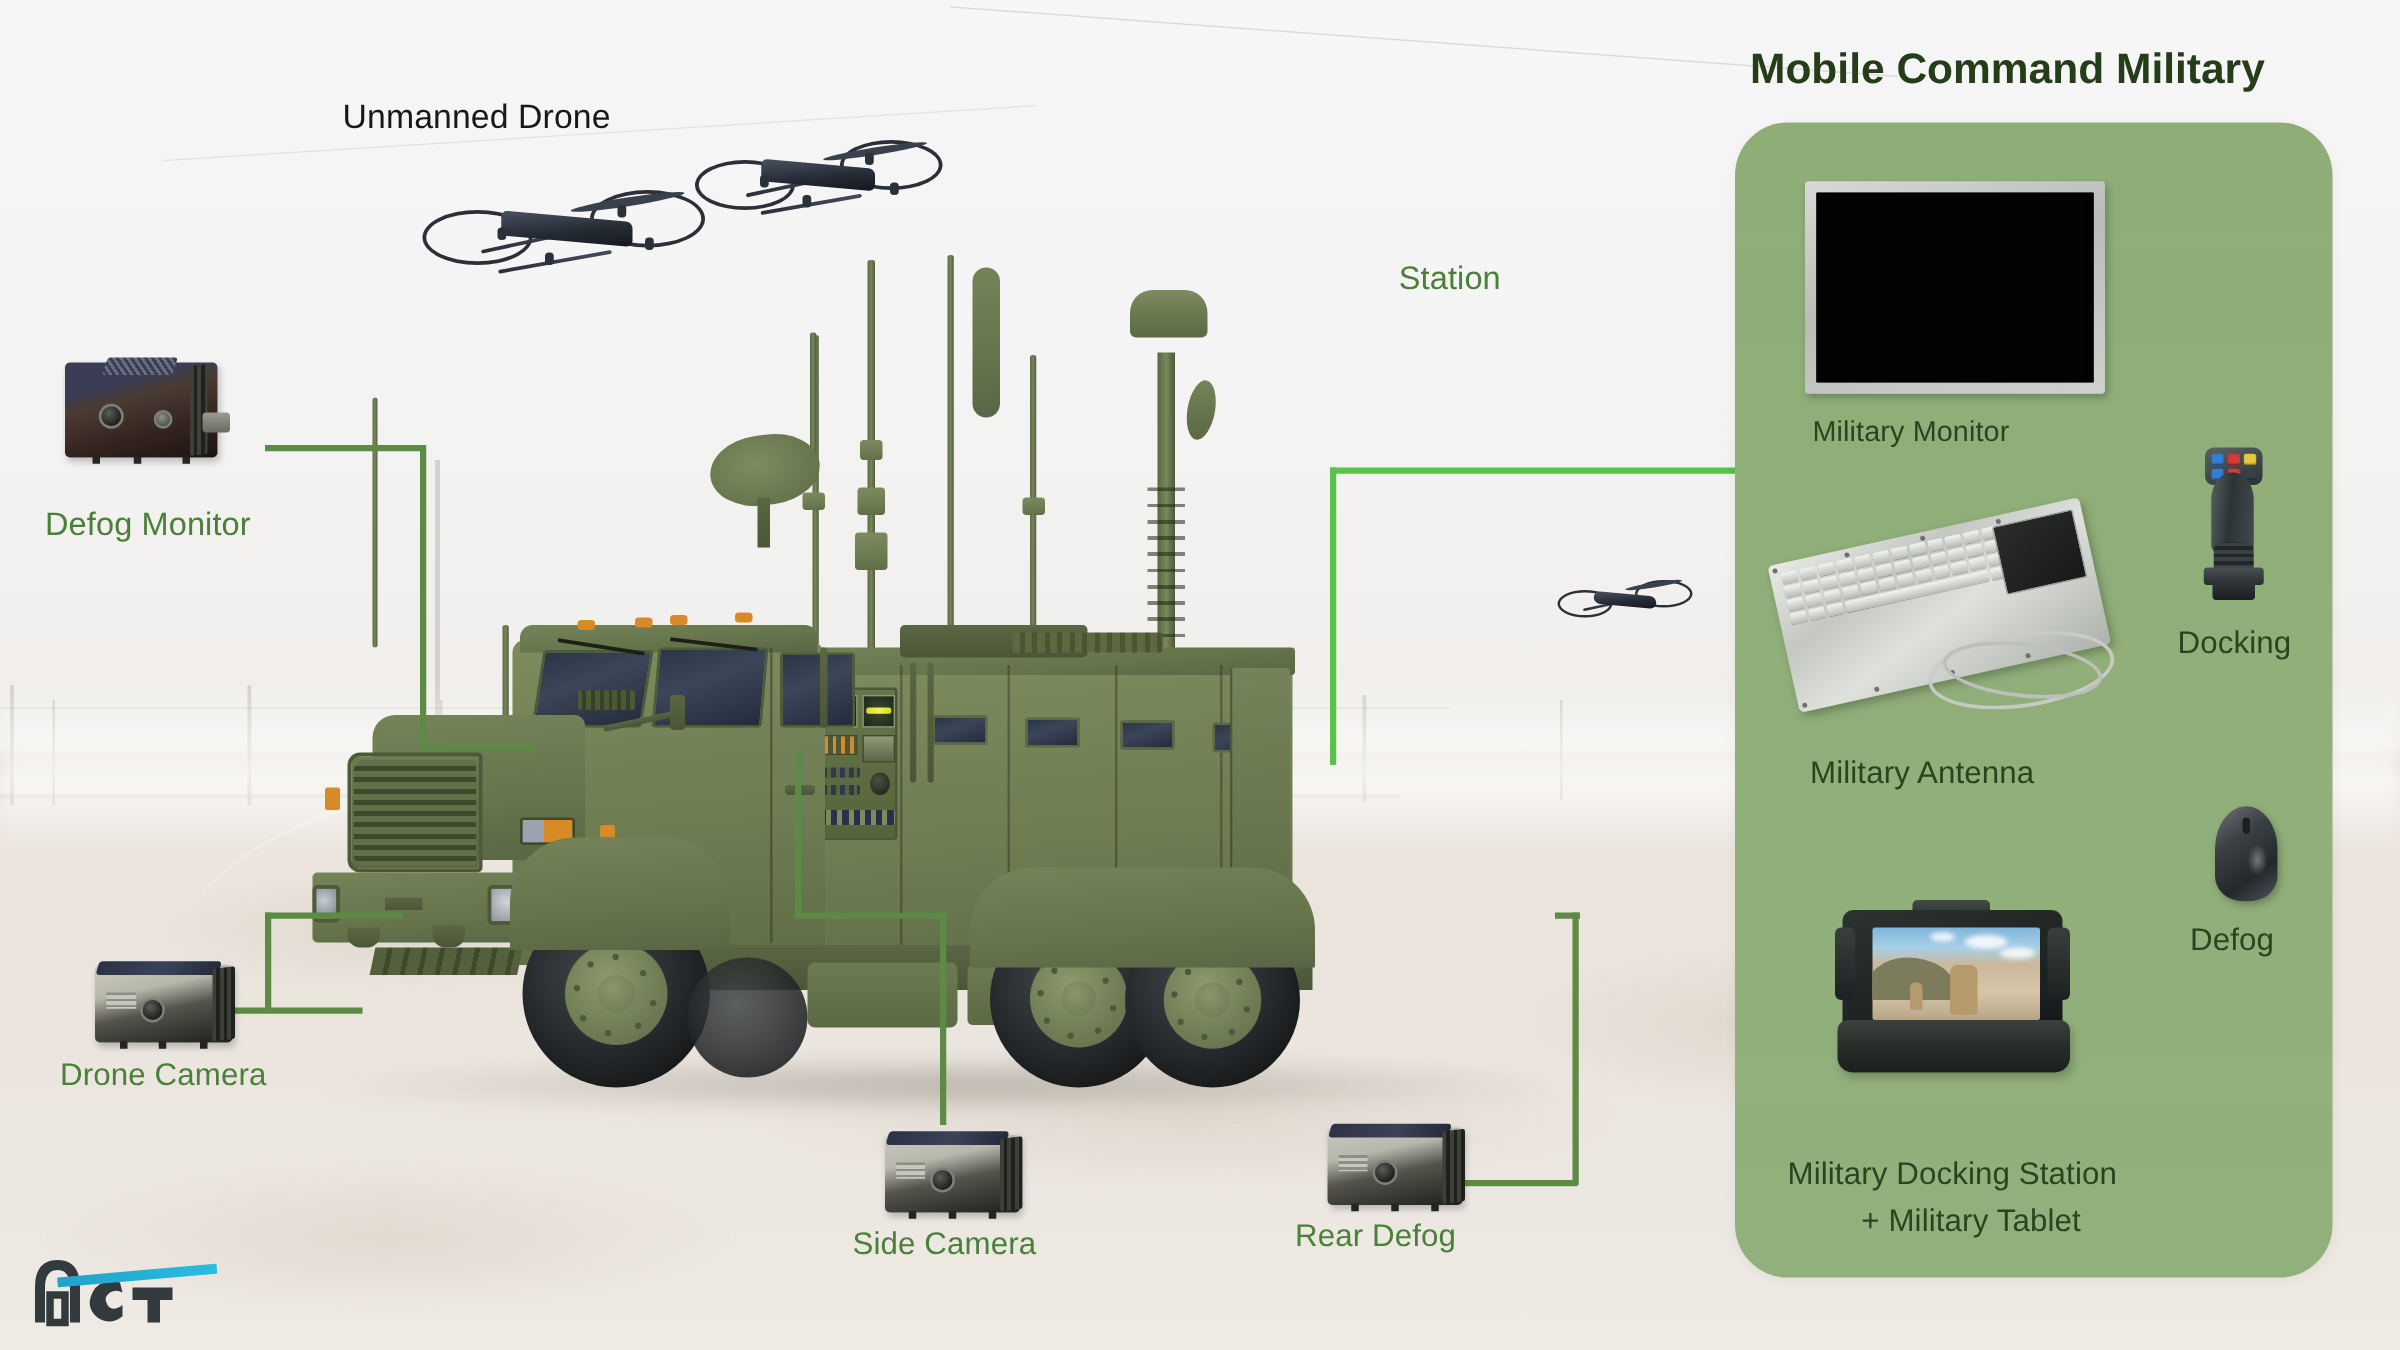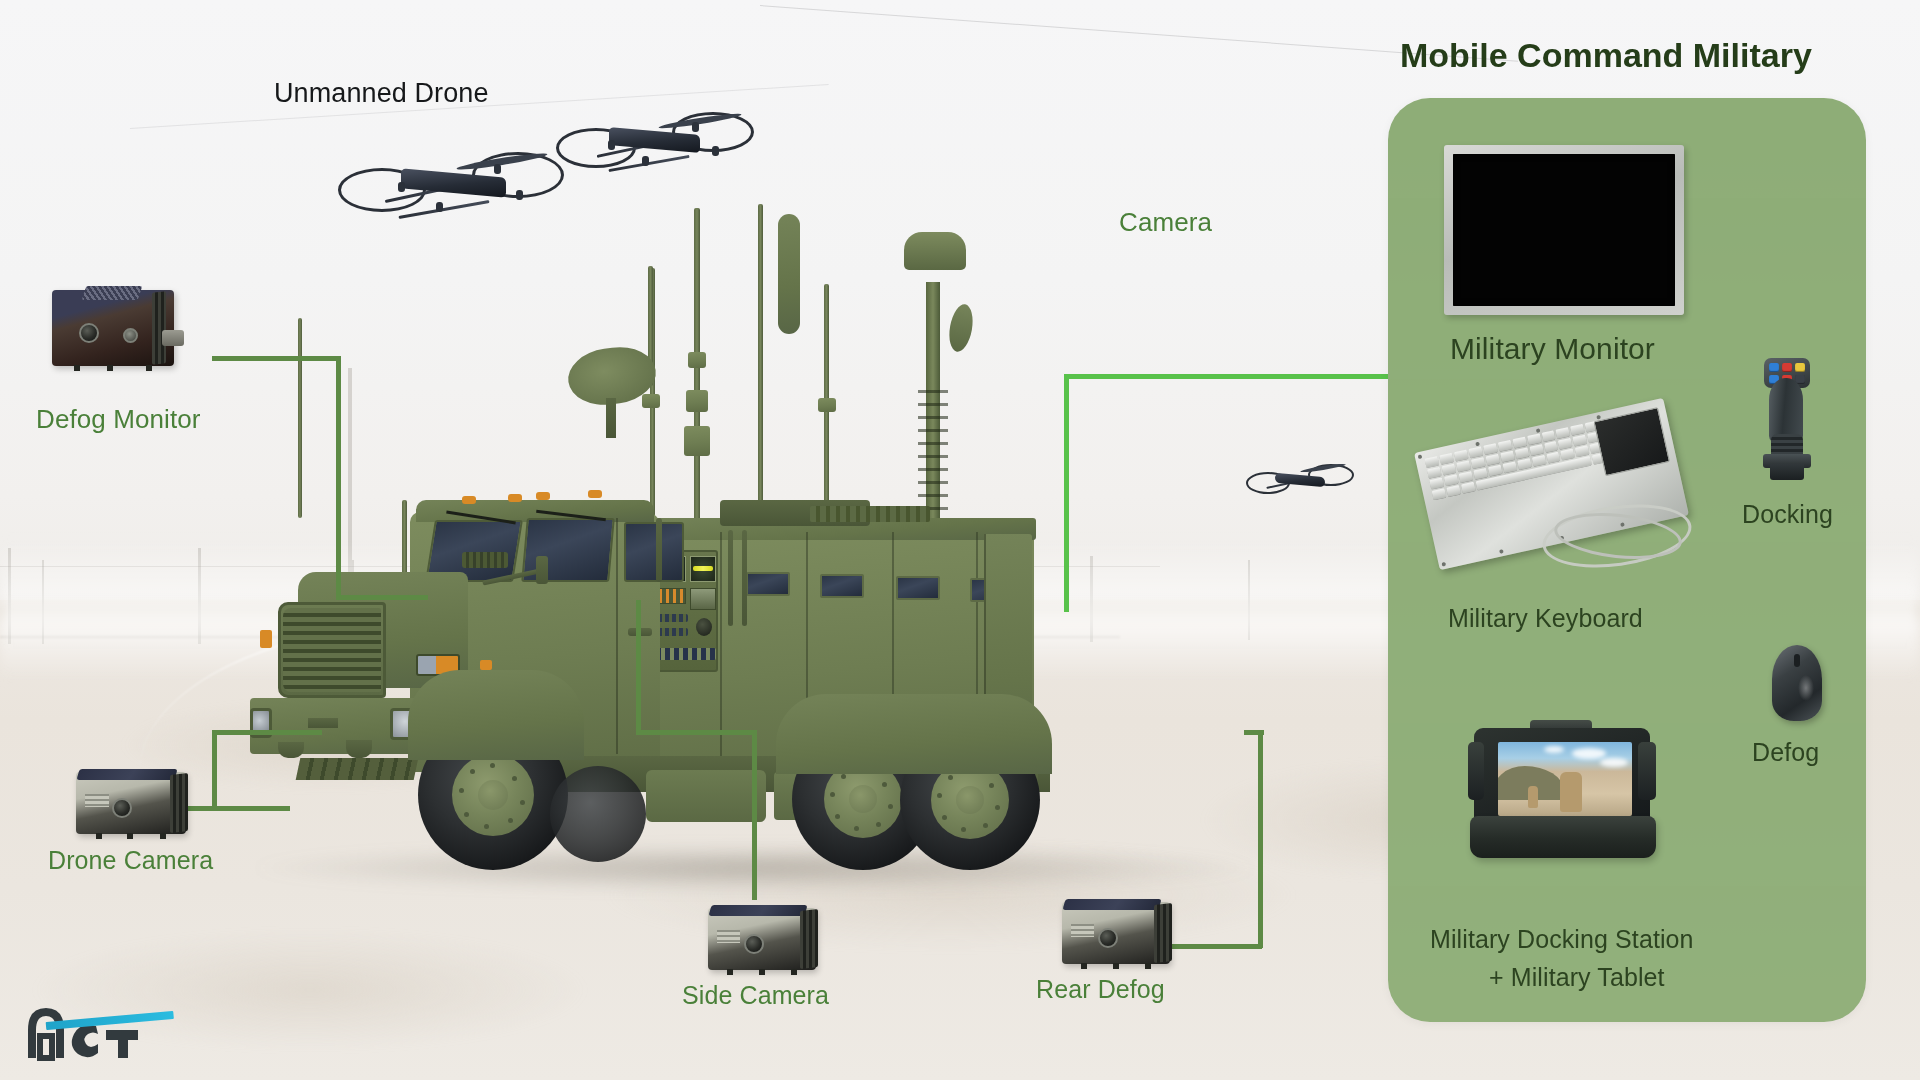--- a/index.html
+++ b/index.html
@@ -622,32 +622,32 @@
   <div class="arm" style="left:18px; top:20px; width:48px; height:2px; transform:rotate(-12deg);"></div>
   <div class="fuse"></div>
   <div class="prop" style="left:52px; top:4px; width:46px; height:4px; transform:rotate(-9deg);"></div>
 </div>
 
 <span class="lbl lbl-dark" style="left:274px;  top:78px;  font-size:27px;">Unmanned Drone</span>
 <span class="lbl lbl-green" style="left:36px;   top:404px; font-size:26px;">Defog Monitor</span>
 <span class="lbl lbl-green" style="left:48px;   top:846px; font-size:25px;">Drone Camera</span>
 <span class="lbl lbl-green" style="left:682px;  top:981px; font-size:25px;">Side Camera</span>
 <span class="lbl lbl-green" style="left:1036px; top:975px; font-size:25px;">Rear Defog</span>
-<span class="lbl lbl-green" style="left:1119px; top:207px; font-size:26px;">Camera</span>
+<span class="lbl lbl-green" style="left:1119px; top:207px; font-size:26px;">Station</span>
 
 <span class="panel-title" style="left:1400px; top:36px;">Mobile Command Military</span>
 
 <div id="cmdpanel">
   <div class="ptex"></div>
 </div>
 
 <div class="monitor">
   <div class="screen"></div>
 </div>
-<span class="lbl lbl-panel" style="left:1450px; top:332px; font-size:30px;">Military Monitor</span>
+<span class="lbl lbl-panel" style="left:1450px; top:332px; font-size:23px;">Military Monitor</span>
 
 <div class="kbd-wrap">
   <div class="kbd">
     <div class="keys">
       <div class="k"></div>
         <div class="k"></div>
         <div class="k"></div>
         <div class="k"></div>
         <div class="k"></div>
         <div class="k"></div>
@@ -710,21 +710,21 @@
       <div class="scr" style="left:186px;top:3px;"></div>
       <div class="scr" style="left:3px;  bottom:3px;"></div>
       <div class="scr" style="left:62px; bottom:3px;"></div>
       <div class="scr" style="left:124px;bottom:3px;"></div>
       <div class="scr" style="left:186px;bottom:3px;"></div>
     </div>
   </div>
   <div class="kbd-cable"></div>
   <div class="kbd-cable2"></div>
 </div>
-<span class="lbl lbl-panel" style="left:1448px; top:604px; font-size:25px;">Military Keyboard</span>
+<span class="lbl lbl-panel" style="left:1448px; top:604px; font-size:25px;">Military Antenna</span>
 
 <div class="joy">
   <div class="head"></div>
   <div class="btns">
     <div class="b" style="background:#2f7fd6;"></div>
     <div class="b" style="background:#d63b33;"></div>
     <div class="b" style="background:#e8c73d;"></div>
     <div class="b" style="background:#2f7fd6;"></div>
     <div class="b" style="background:#d63b33;"></div>
     <div class="b" style="background:#3a4047;"></div>

